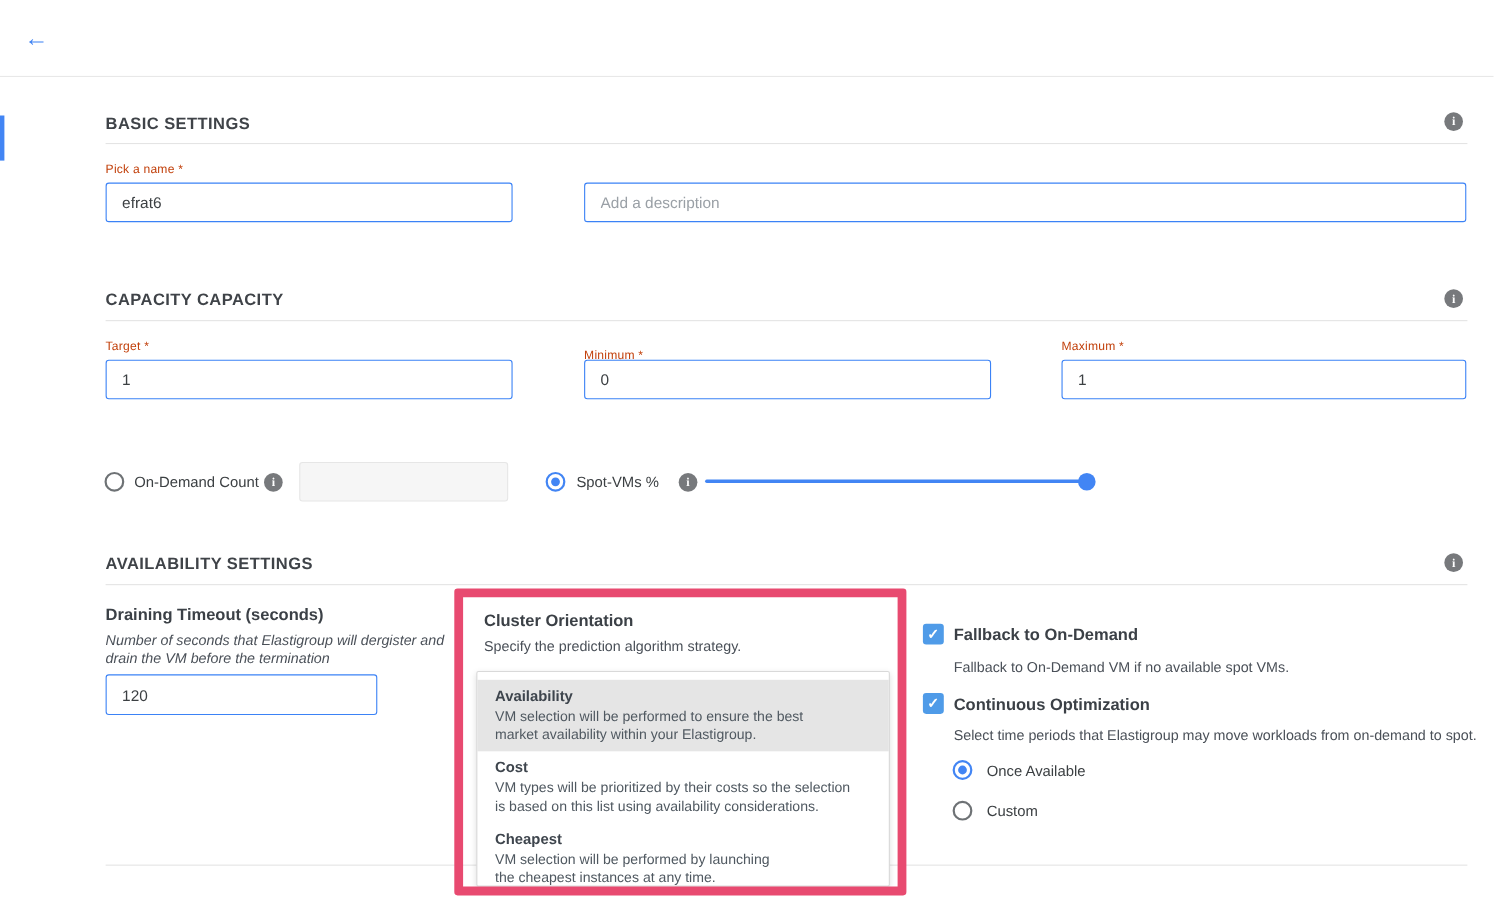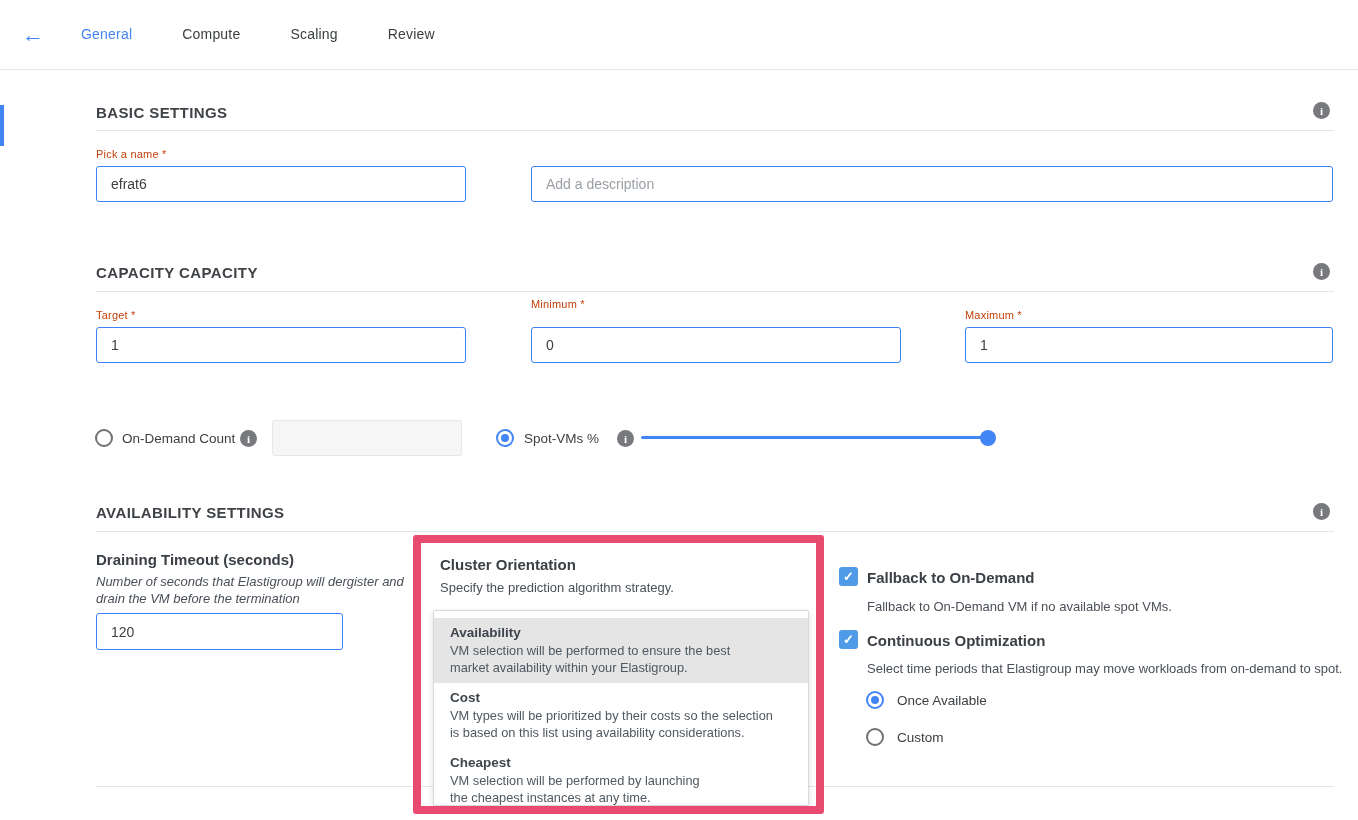--- a/index.html
+++ b/index.html
@@ -67,26 +67,20 @@
 </style>
 </head>
 <body>
 
 <div class="screen">
 
   <div class="topbar">
     <div class="back-btn">
       <span>←</span>
     </div>
-    <div class="tabs">
-      <span class="tab active">General</span>
-      <span class="tab">Compute</span>
-      <span class="tab">Scaling</span>
-      <span class="tab">Review</span>
-    </div>
   </div>
   <div class="left-accent"></div>
 
   <div class="section-title" style="left:96px; top:104px;">BASIC SETTINGS</div>
   <div class="info-icon" style="left:1313px; top:102px;">
     <span>i</span>
   </div>
   <div class="divider" style="top:130px;"></div>
 
   <div class="field-label" style="left:96px; top:148px;">Pick a name *</div>
@@ -95,21 +89,21 @@
 
   <div class="section-title" style="left:96px; top:264px;">CAPACITY CAPACITY</div>
   <div class="info-icon" style="left:1313px; top:263px;">
     <span>i</span>
   </div>
   <div class="divider" style="top:291px;"></div>
 
   <div class="field-label" style="left:96px; top:309px;">Target *</div>
   <input class="text-input" style="left: 96px; top: 327px; width: 370px;" value="1">
 
-  <div class="field-label" style="left:531px; top:298px;">Minimum *</div>
+  <div class="field-label" style="left:531px; top:317px;">Minimum *</div>
   <input class="text-input" style="left: 531px; top: 327px; width: 370px;" value="0">
 
   <div class="field-label" style="left:965px; top:309px;">Maximum *</div>
   <input class="text-input" style="left: 965px; top: 327px; width: 368px;" value="1">
 
   <div class="radio" style="left:95px; top:429px;"></div>
   <div class="radio-label" style="left:122px; top:430px;">On-Demand Count</div>
   <div class="info-icon" style="left:240px; top:430px;">
     <span>i</span>
   </div>

